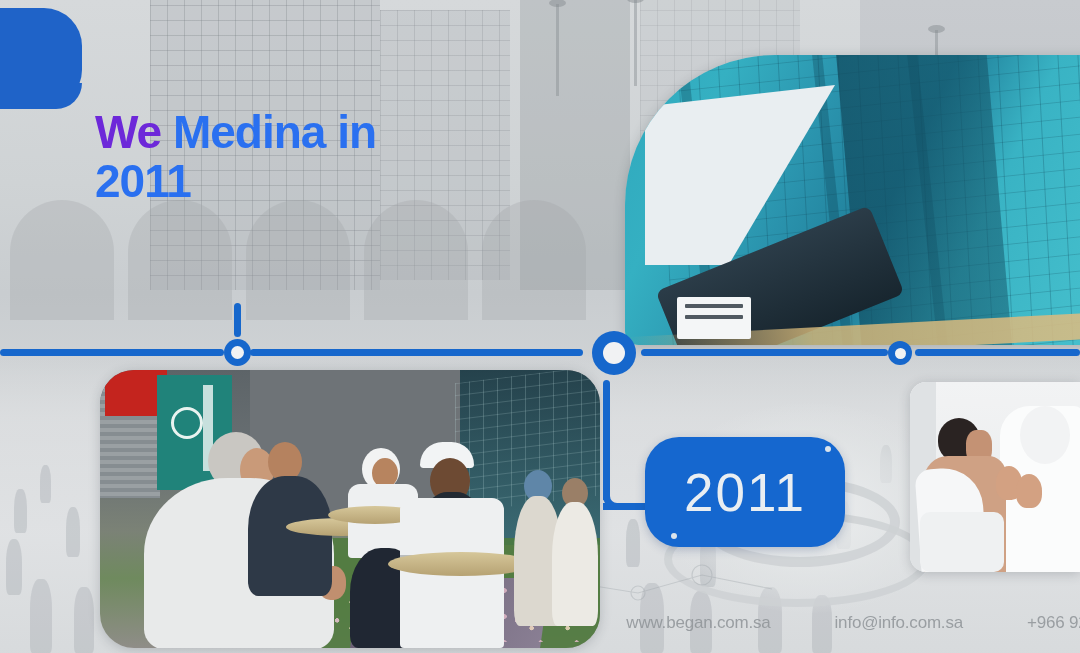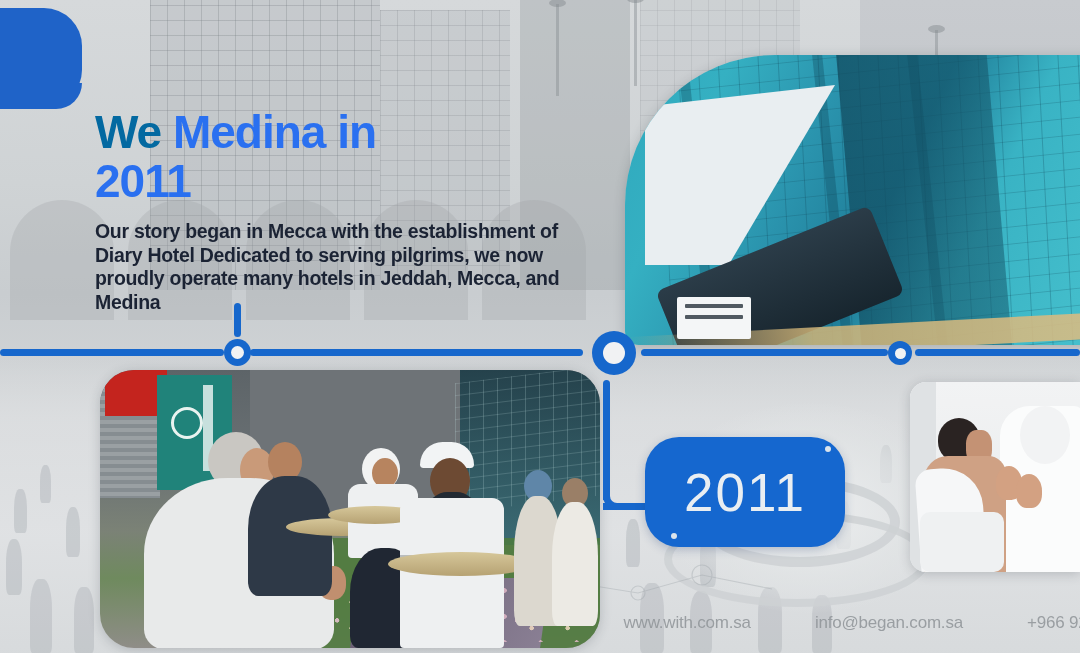--- a/index.html
+++ b/index.html
@@ -52,21 +52,21 @@
     content:"";position:absolute;left:0;bottom:-1px;width:90px;height:26px;
     background:#1f63c8;border-radius:0 0 30px 0;
   }
 
   
   .headline{position:absolute;left:95px;top:108px;width:520px;}
   .headline h1{
     margin:0;font-size:46px;line-height:49px;font-weight:bold;letter-spacing:-1px;
     color:#2a70f0;
   }
-  .headline h1 .dark{color:#0369a1;}
+  .headline h1 .dark{color:#6d28d9;}
   .headline p{
     margin:14px 0 0 0;font-size:19.5px;line-height:23.5px;font-weight:bold;
     color:#1b2334;letter-spacing:-.3px;width:480px;
   }
 
   
   .photo{position:absolute;overflow:hidden;box-shadow:0 2px 12px rgba(40,48,60,.22);}
 
   
   #photo-building{
@@ -252,21 +252,20 @@
           <circle cx="118" cy="40" r="7"></circle>
           <circle cx="182" cy="22" r="10"></circle>
       </g>
     </svg>
   </div>
 
   <div class="tl-block"></div>
 
   <div class="headline">
     <h1><span class="dark">We </span><span>Medina in</span><br><span>2011</span></h1>
-    <p>Our story began in Mecca with the establishment of Diary Hotel Dedicated to serving pilgrims, we now proudly operate many hotels in Jeddah, Mecca, and Medina</p>
   </div>
 
   <div class="photo" id="photo-building">
     <div class="glass"></div>
     <div class="col" style="left:70px;"></div>
     <div class="col" style="left:205px;"></div>
     <div class="col" style="left:300px;"></div>
     <div class="dark-tower"></div>
     <div class="sky-wedge"></div>
     <div class="canopy"></div>
@@ -354,18 +353,18 @@
     <div class="c"></div>
   </div>
 
   <div class="badge">
     <span class="dot" style="right:14px;top:9px;"></span>
     <span class="dot" style="left:26px;bottom:8px;"></span>
     <span class="year">2011</span>
   </div>
 
   <div class="footer">
-    <span>www.with.com.sa</span>
-    <span>info@began.com.sa</span>
+    <span>www.began.com.sa</span>
+    <span>info@info.com.sa</span>
     <span class="phone">+966 9200</span>
   </div>
 
 </div>
 
 </body></html>

